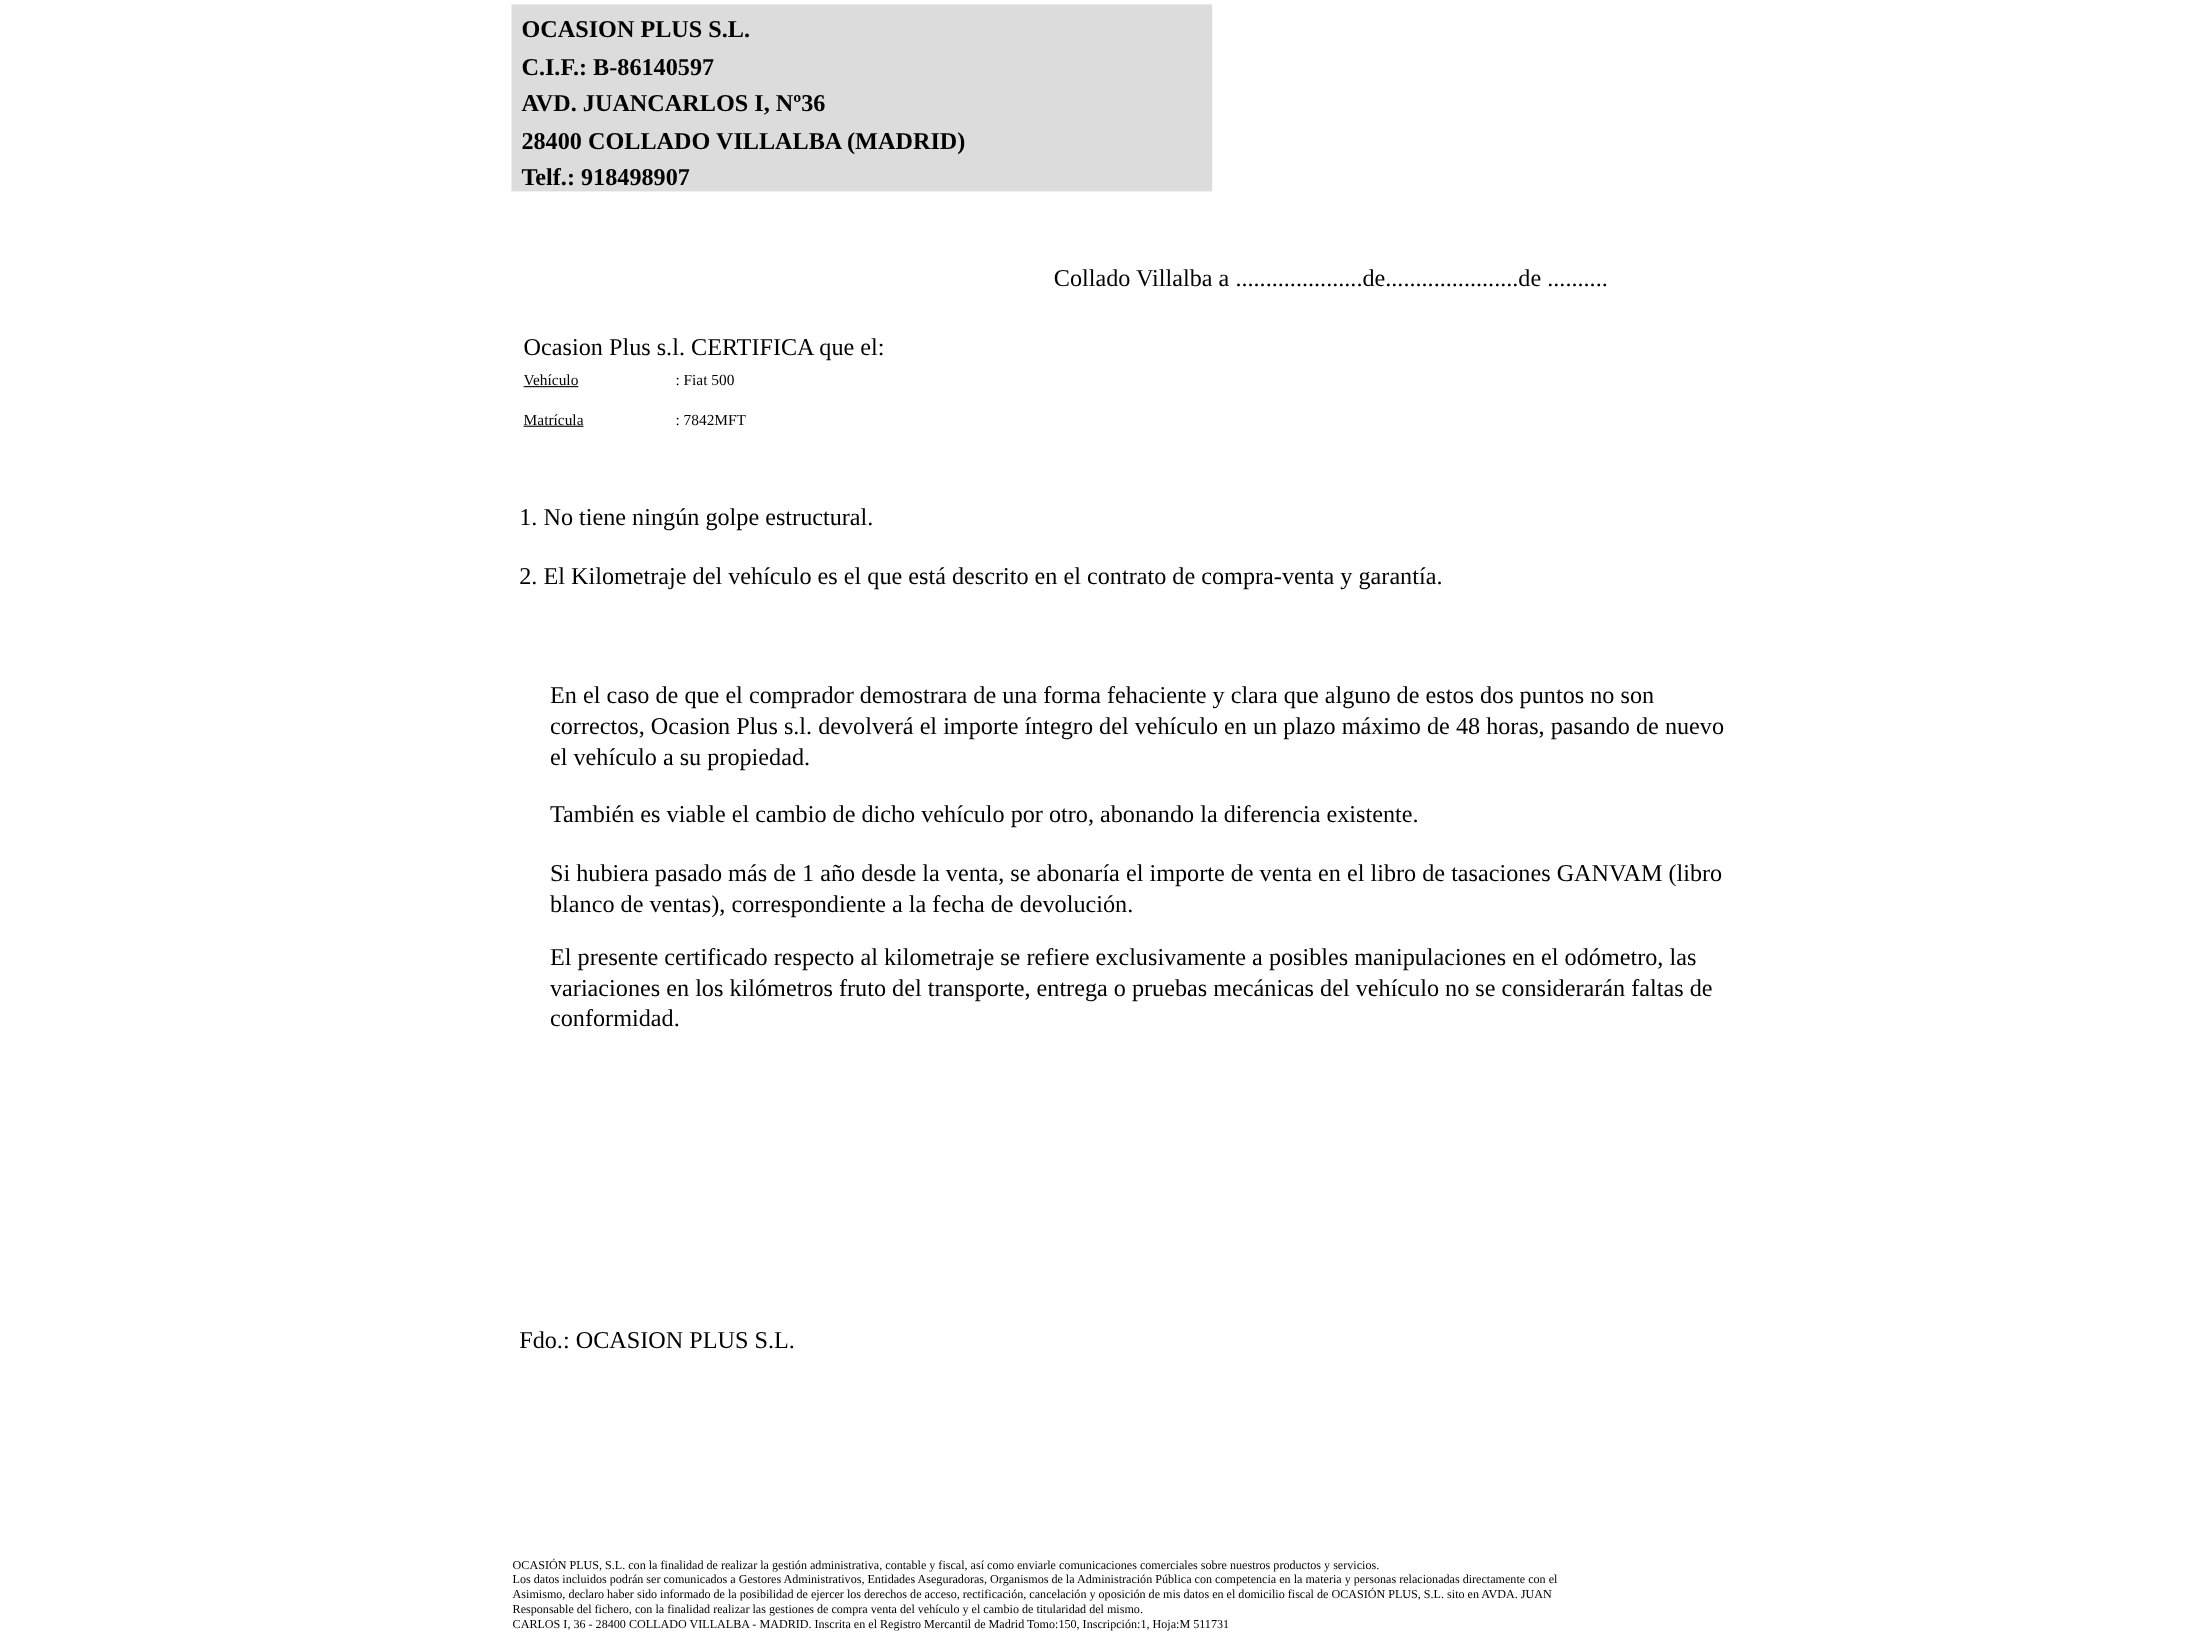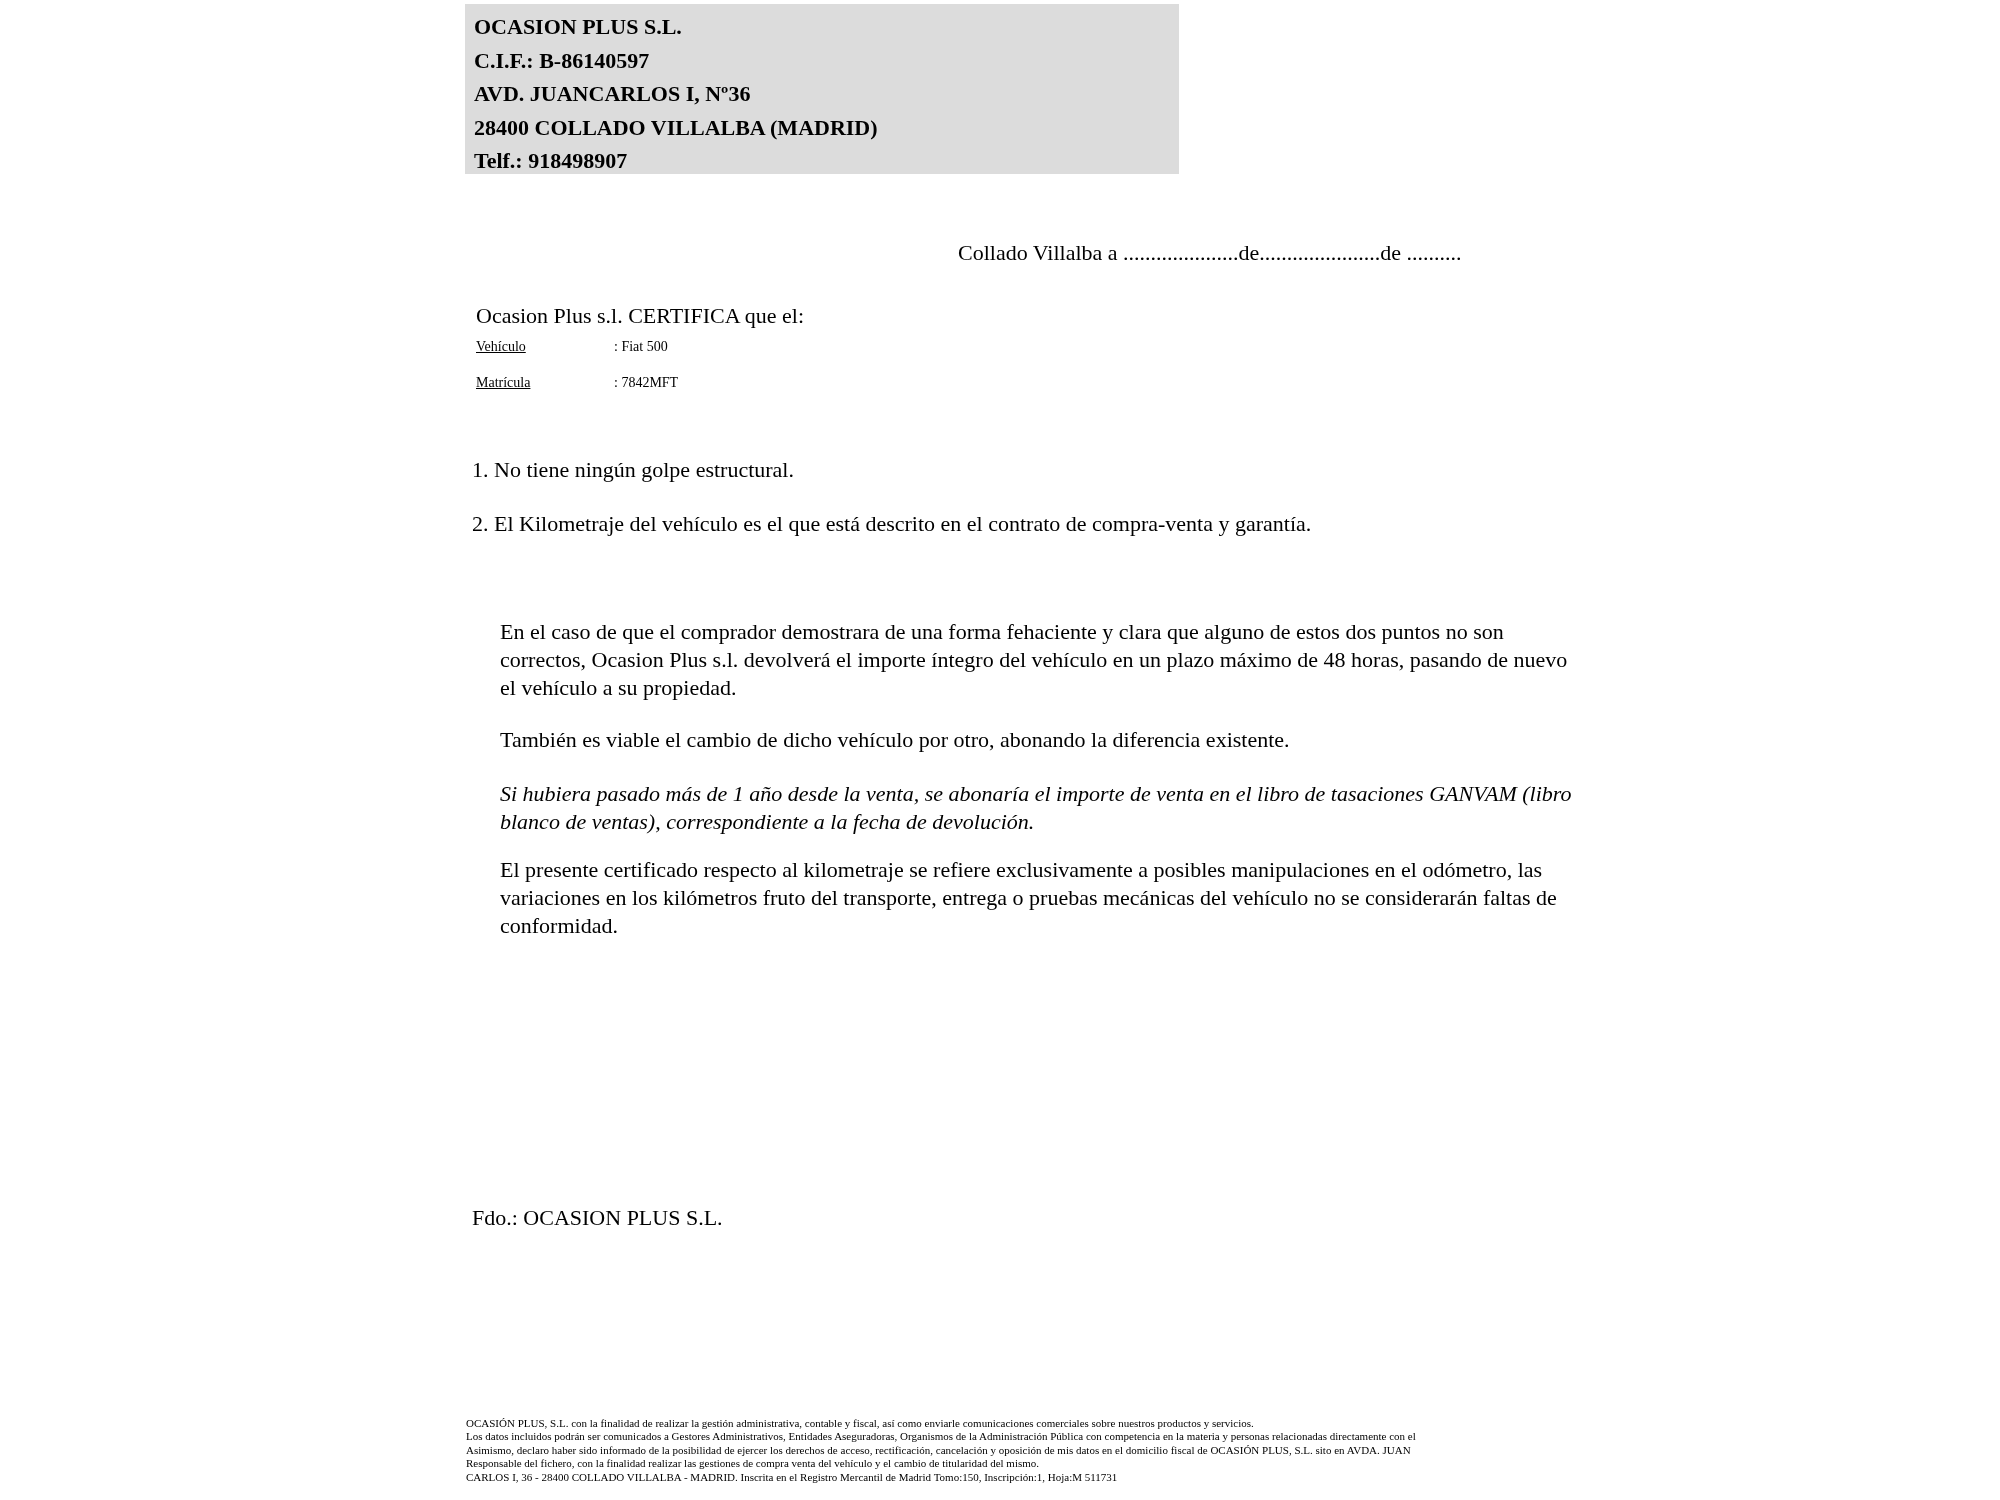--- a/index.html
+++ b/index.html
@@ -9,21 +9,21 @@
     width: 2000px;
     height: 1500px;
     background: #ffffff;
     font-family: "Liberation Serif", serif;
     color: #000000;
     overflow: hidden;
   }
   .header-box {
     position: absolute;
     left: 465px; top: 4px;
-    width: 714px; height: 170px;
+    width: 637px; height: 170px;
     background: #dcdcdc;
     padding: 6px 0 0 9px;
   }
   .header-box .hline {
     font-size: 22px;
     font-weight: bold;
     line-height: 33.5px;
     white-space: nowrap;
   }
   .date-line {
@@ -60,21 +60,21 @@
   .para {
     position: absolute;
     left: 472px;
     width: 1088px;
     font-size: 22px;
     line-height: 28px;
     margin-left: 28px;
   }
   .para-1 { top: 618px; }
   .para-2 { top: 726px; }
-  .para-3 { top: 780px; font-style: italic; }
+  .para-3 { top: 780px; }
   .para-4 { top: 856px; }
   .signature {
     position: absolute;
     left: 472px; top: 1205px;
     font-size: 22px;
     white-space: nowrap;
   }
   .legal {
     position: absolute;
     left: 466px; top: 1417px;

